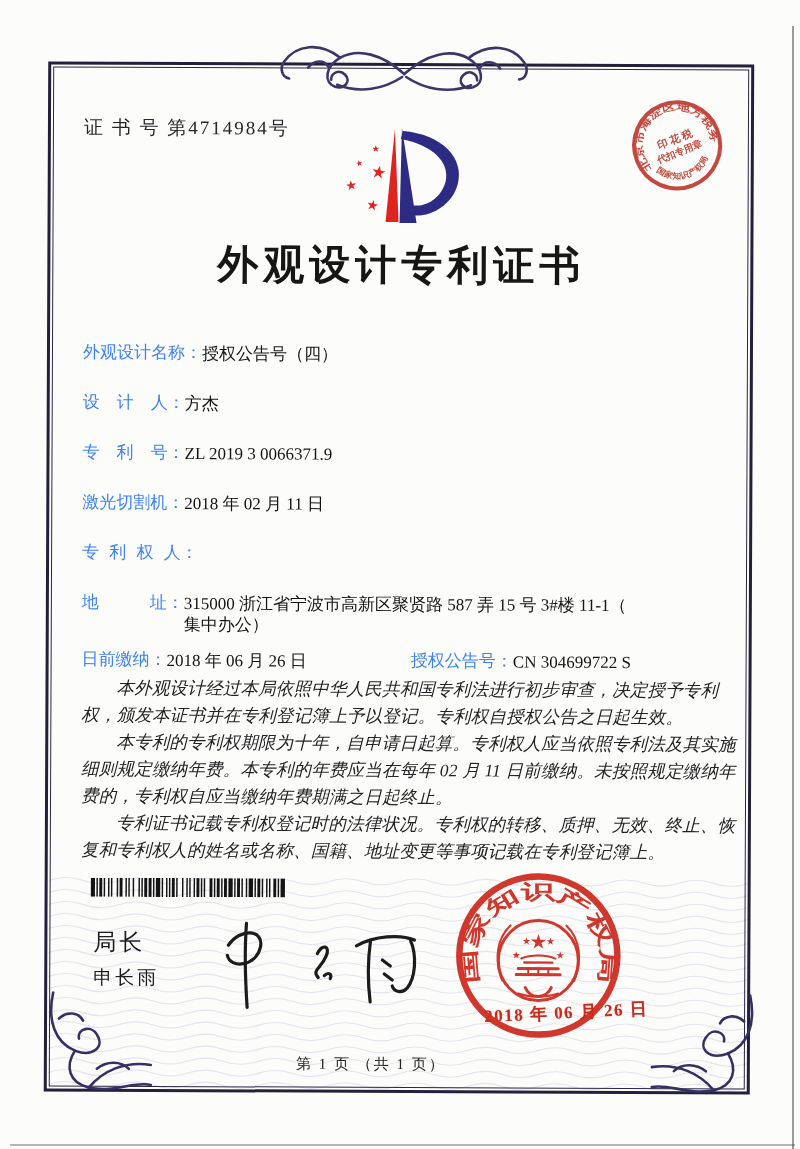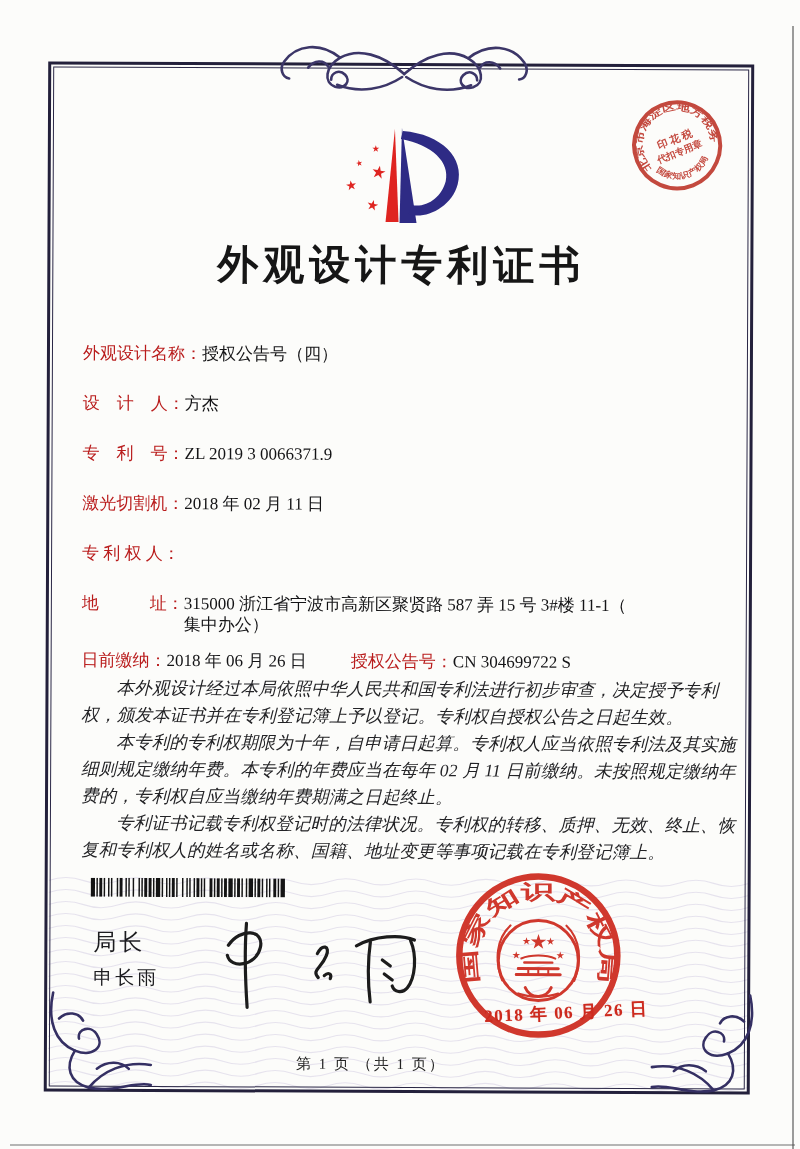--- a/index.html
+++ b/index.html
@@ -38,24 +38,24 @@
 
   .logo { position:absolute; left:336px; top:118px; }
 
   .title {
     position:absolute; left:0; top:238px; width:800px; text-align:center;
     font-size:41px; font-weight:700; letter-spacing:5px; color:#161616;
   }
 
   .fields { position:absolute; left:82px; top:344px; width:664px; font-size:17px; }
   .frow { display:flex; align-items:flex-start; line-height:21px; margin-bottom:29px; }
-  .flabel { flex:0 0 auto; white-space:pre; color:#b91c1c; }
+  .flabel { flex:0 0 auto; white-space:pre; color:#3b82f6;font-family:Liberation Mono, monospace; }
   .fvalue { white-space:pre-line; color:#141416; }
   .frow.address { margin-bottom:15px; }
-  .frow.grant .flabel2 { margin-left:44px; white-space:pre; }
+  .frow.grant .flabel2 { margin-left:104px; white-space:pre; }
 
   .paras { position:absolute; left:82px; top:676px; width:664px; }
   .paras p {
     font-size:17.5px; line-height:27px; text-indent:2em; color:#232326;
     font-style:italic; letter-spacing:.2px;
   }
 
   .barcode { position:absolute; left:92px; top:879px; }
 
   .sig-role { position:absolute; left:95px; top:928px; font-size:23px; letter-spacing:3px; color:#1c1c1f; }
@@ -137,20 +137,21 @@
     <svg class="ornament br" width="112" height="104" viewBox="0 0 112 104">
       <g transform="translate(112,0) scale(-1,1)" stroke="#353063" stroke-width="2.6" fill="none" stroke-linecap="round">
         <path d="M8,2 C2,30 10,52 30,60 C48,67 60,56 52,44 C46,34 32,38 34,48"></path>
         <path d="M30,60 C20,76 24,92 44,97 C70,102 90,90 106,94"></path>
         <path d="M44,97 C58,80 80,70 106,74"></path>
         <path d="M14,28 C22,20 34,22 38,30"></path>
         <path d="M52,78 C62,70 76,70 84,78"></path>
       </g>
     </svg>
 
+    <div class="certno">证 书 号 第4714984号</div>
 
     <svg class="logo" width="140" height="112" viewBox="0 0 140 112">
       <g font-family="DejaVu Sans, sans-serif" fill="#df2420">
         <text x="38" y="34" font-size="9" text-anchor="middle">★</text>
         <text x="22" y="48" font-size="8" text-anchor="middle" transform="rotate(-12 22 48)">★</text>
         <text x="40" y="60" font-size="17" text-anchor="middle" transform="rotate(10 40 60)">★</text>
         <text x="14" y="72" font-size="13" text-anchor="middle" transform="rotate(-8 14 72)">★</text>
         <text x="34" y="92" font-size="14" text-anchor="middle" transform="rotate(12 34 92)">★</text>
       </g>
       <path d="M57,11 L48,104 L61,104 Z" fill="#df2420"></path>

